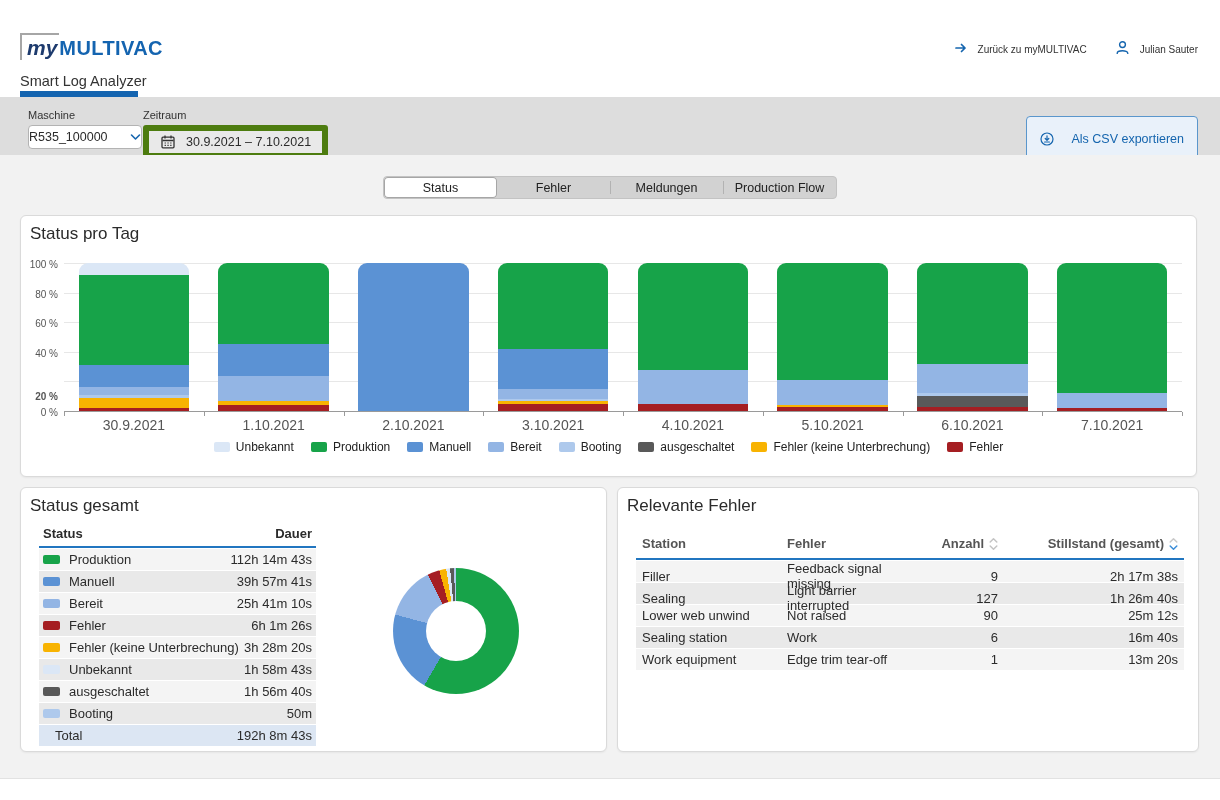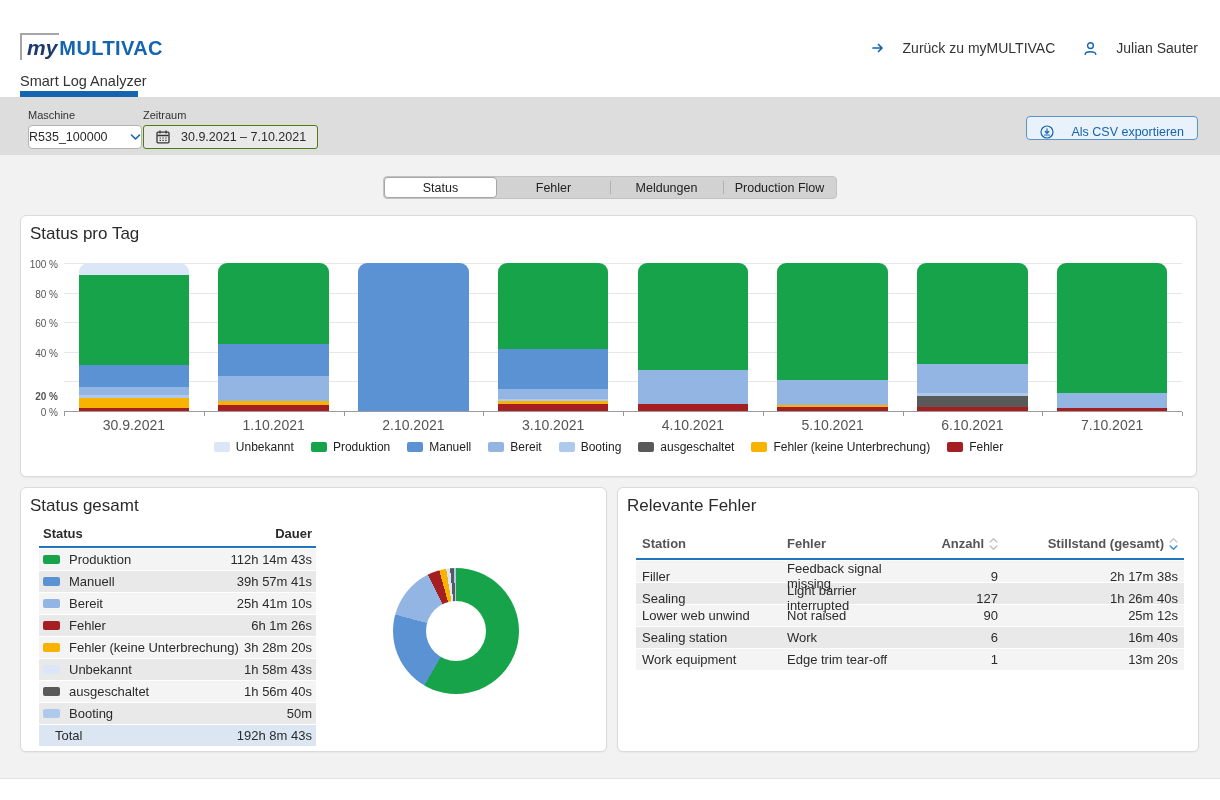--- a/index.html
+++ b/index.html
@@ -10,31 +10,31 @@
   }
   
   .app-header{position:absolute;left:0;top:0;width:100%;height:97px;background:#fff}
   .logo{position:absolute;left:20px;top:33px;display:flex;align-items:baseline}
   .logo-my{font-style:italic;font-weight:700;font-size:21px;color:#1d3a6d;
     border-left:2px solid #a6a6a6;border-top:2px solid #a6a6a6;padding:1px 2px 0 5px}
   .logo-brand{font-weight:700;font-size:20px;color:#1464b0;letter-spacing:.4px}
   .app-tab{position:absolute;left:20px;top:73px;font-size:14.5px;color:#333}
   .app-tab-underline{position:absolute;left:20px;top:91px;width:118px;height:6px;background:#1464b0}
   .header-right{position:absolute;right:22px;top:40px;display:flex;align-items:center;gap:28px}
-  .hlink{display:flex;align-items:center;gap:18px;font-size:14px;color:#333;cursor:pointer}
+  .hlink{display:flex;align-items:flex-end;gap:10px;font-size:10px;color:#333;cursor:pointer}
   
   .toolbar{position:absolute;left:0;top:97px;width:100%;height:58px;background:#ddd}
   .field{position:absolute;top:12px}
   .field-label{font-size:11px;color:#333;margin-bottom:4px}
   .machine-select{width:112px;height:22px;background:#fff;border:1px solid #b3b3b3;border-radius:4px;
     display:flex;align-items:center;justify-content:space-between;padding:0 0;font-size:12.5px;cursor:pointer}
-  .period-field{height:22px;background:#e9e9e9;border:1px solid #4d7c0f;border-radius:3px;
+  .period-field{height:22px;background:#e9e9e9;border:6px solid #4d7c0f;border-radius:3px;
     display:flex;align-items:center;gap:10px;padding:0 11px;font-size:12.5px;cursor:pointer}
   .csv-btn{position:absolute;right:22px;top:19px;height:22px;border:1px solid #5a96cc;border-radius:4px;
-    background:#e9f1fa;color:#1565ae;font-size:12.5px;display:flex;align-items:flex-end;gap:17px;padding:0 13px;cursor:pointer}
+    background:#e9f1fa;color:#1565ae;font-size:12.5px;display:flex;align-items:flex-start;gap:17px;padding:15px 13px;cursor:pointer}
   
   .content{position:absolute;left:0;top:155px;width:100%;height:623px;background:#f2f2f2;border-bottom:1px solid #e2e2e2}
   .segmented{position:absolute;left:383px;top:21px;width:454px;height:23px;background:#d2d2d2;
     border:1px solid #c3c3c3;border-radius:4px;display:flex;box-sizing:border-box}
   .seg{flex:1;display:flex;align-items:center;justify-content:center;font-size:12.5px;color:#222;position:relative;cursor:pointer}
   .seg:not(:first-child)::before{content:"";position:absolute;left:0;top:4px;bottom:4px;width:1px;background:#b2b2b2}
   .seg.active{background:#fff;box-shadow:inset 0 0 0 1px #a6a6a6;border-radius:4px}
   .seg.active::before{display:none}
   .seg.active + .seg::before{display:none}
   .card{position:absolute;background:#fff;border:1px solid #dadada;border-radius:6px;box-shadow:0 1px 2px rgba(0,0,0,.05)}

